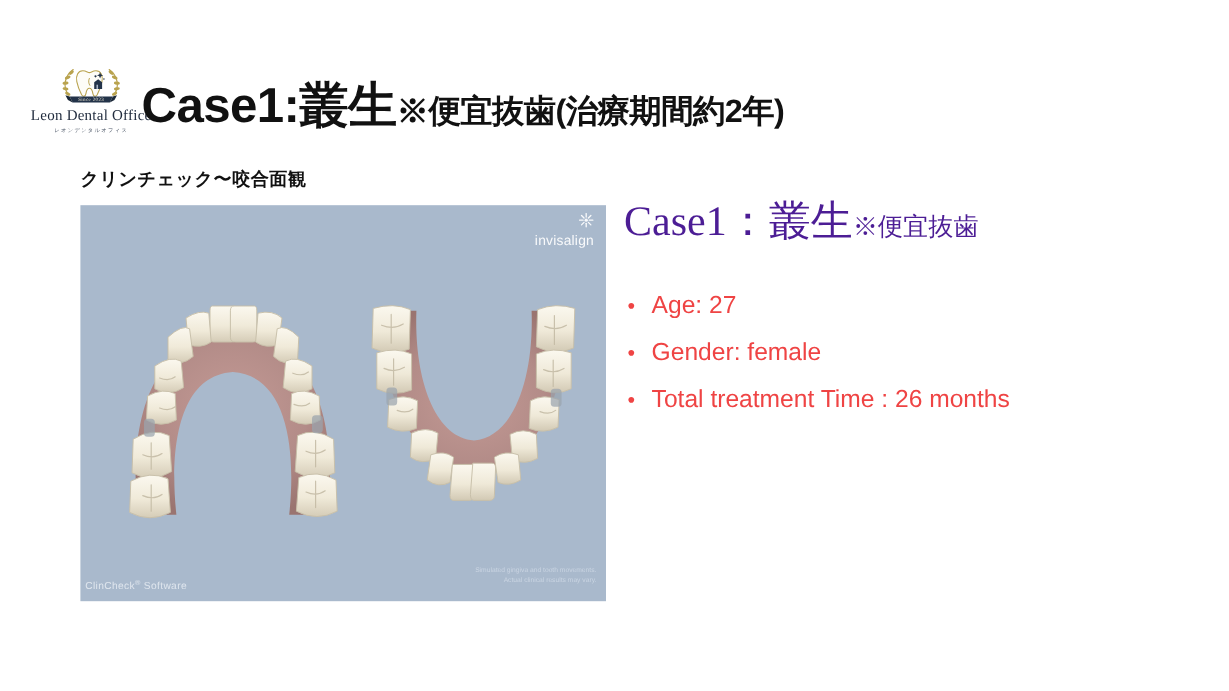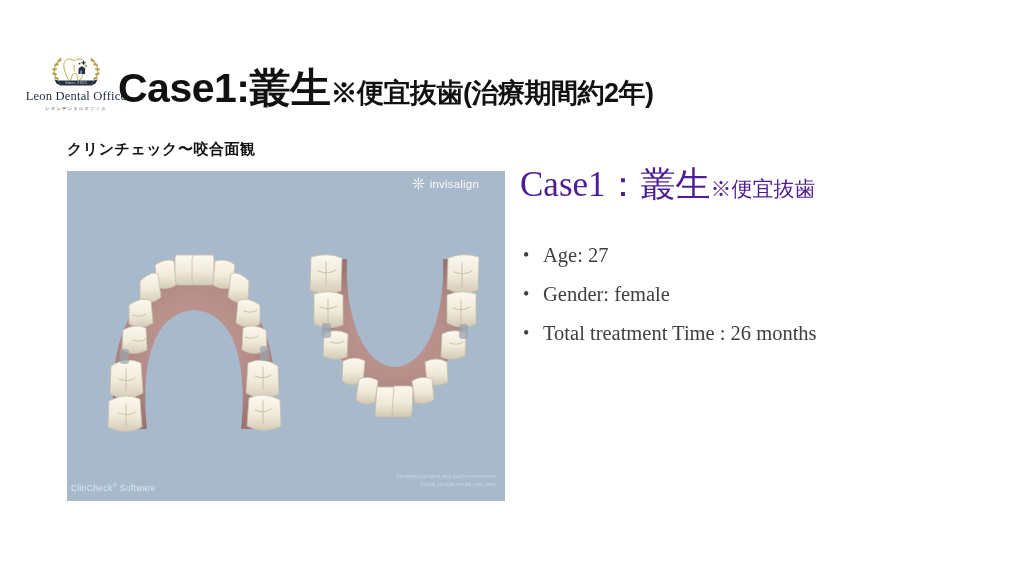--- a/index.html
+++ b/index.html
@@ -25,43 +25,43 @@
   
   .img-caption { position:absolute; left:67px; top:140px; width:438px;
                  text-align:left; font-size:15px; font-weight:bold; color:#111;
                  letter-spacing:.5px; }
 
   
   .panel { position:absolute; left:67px; top:171px; width:438px; height:330px;
            background:#a9b9cc; overflow:hidden; }
   .panel-inner { position:absolute; inset:0; }
 
-  .invisalign { position:absolute; right:26px; top:6px; display:flex;
-                align-items:flex-end; gap:5px; opacity:.92; }
+  .invisalign { position:absolute; right:10px; top:6px; display:flex;
+                align-items:flex-end; gap:5px; opacity:.92;flex-direction:column; }
   .invisalign-mark { width:13px; height:13px; }
   .invisalign-text { color:#ffffff; font-size:11.5px; letter-spacing:.2px; }
 
   .clincheck { position:absolute; left:4px; bottom:8px; color:#e9eef4;
                font-size:8.5px; letter-spacing:.3px; opacity:.85; }
   .clincheck sup { font-size:6px; }
   .disclaimer { position:absolute; right:8px; bottom:12px; color:#cfd9e6;
                 font-size:5.6px; line-height:1.55; text-align:right; opacity:.85; }
 
   .arch { position:absolute; }
   .arch-upper { left:18px; top:62px; width:218px; height:200px; }
   .arch-lower { left:228px; top:82px; width:200px; height:180px; }
 
   
   .rc-heading { position:absolute; left:520px; top:163px; width:470px;
                 font-family:"Liberation Serif", serif; font-size:35px; color:#4c1d95;
                 white-space:nowrap; line-height:44px; }
   .rc-heading .sm { font-size:21px; }
 
   .bullets { position:absolute; left:520px; top:236px; width:470px;
-             font-family:Liberation Serif, serif; font-size:20.5px; color:#404040;
+             font-family:Liberation Sans, sans-serif; font-size:20.5px; color:#ef4444;
              list-style:none; }
   .bullets li { position:relative; padding-left:23px; line-height:38.8px;
                 white-space:nowrap; }
   .bullets li::before { content:"\2022"; position:absolute; left:3px; top:0;
                         font-size:18px; }
 </style>
 </head>
 <body>
 
 <div class="logo">

